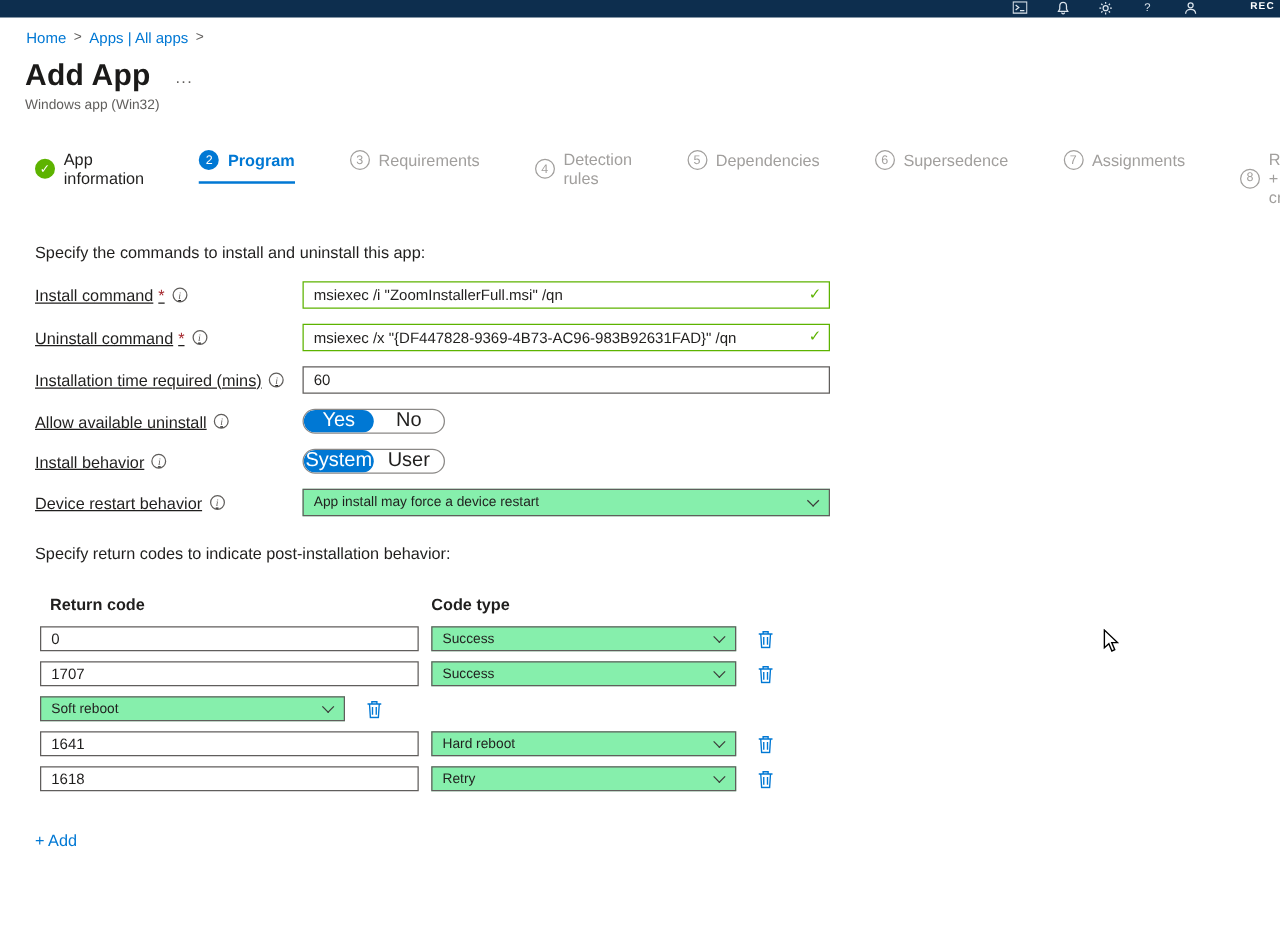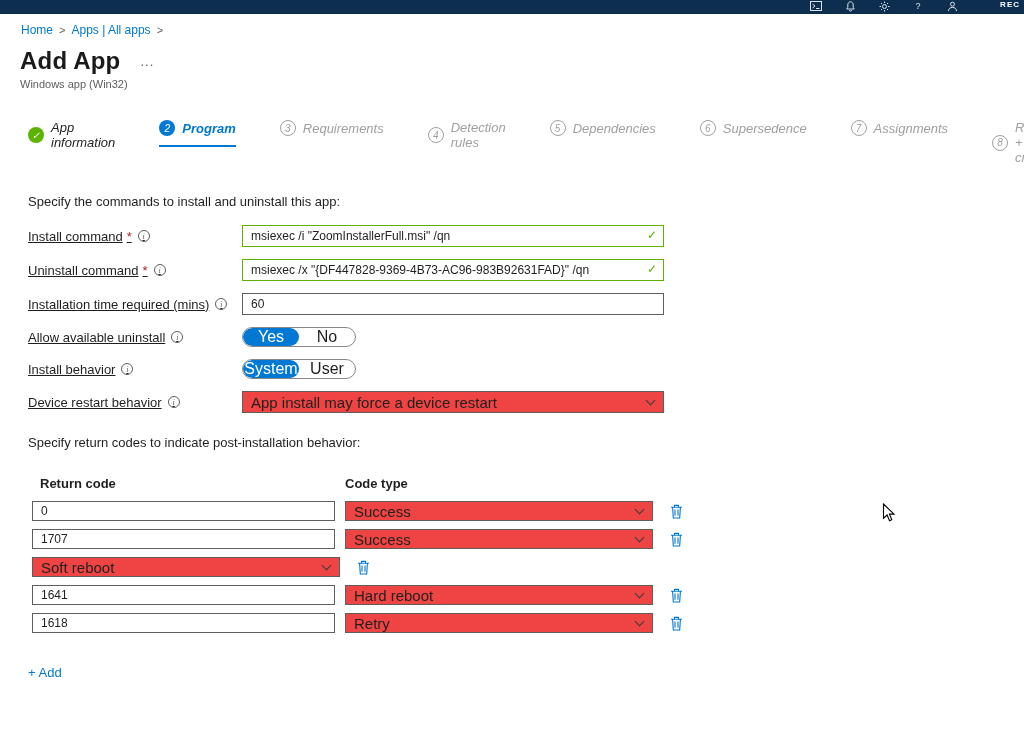--- a/index.html
+++ b/index.html
@@ -33,21 +33,21 @@
   .breadcrumb { margin:9px 0 0 21px; font-size:12px; display:flex; align-items:center; gap:6px; }
   .crumb { color:#0078d4; text-decoration:none; cursor:pointer; }
   .sep { color:#605e5c; font-size:11px; }
 
   .title-row { margin:10px 0 0 20px; display:flex; align-items:center; gap:20px; }
   .page-title { font-size:24px; font-weight:700; color:#1b1a19; letter-spacing:0.2px; }
   .more { color:#605e5c; font-size:13px; letter-spacing:1px; cursor:pointer; }
   .subtitle { margin:3px 0 0 20px; font-size:11px; color:#605e5c; }
 
   
-  .steps { margin:30px 0 0 28px; display:flex; gap:44px; align-items:flex-start;font-style:italic; }
+  .steps { margin:30px 0 0 28px; display:flex; gap:44px; align-items:flex-start; }
   .step { display:flex; align-items:center; gap:7px; padding-bottom:9px; cursor:pointer; }
   .step.active { border-bottom:2px solid #0078d4; }
   .bubble {
     width:16px; height:16px; border-radius:50%;
     display:inline-flex; align-items:center; justify-content:center;
     font-size:10px; flex:0 0 auto;
   }
   .bubble.complete { background:#5db300; color:#fff; }
   .bubble.complete::after { content:"✓"; font-size:10px; }
   .bubble.active { background:#0078d4; color:#fff; }
@@ -89,43 +89,43 @@
   .toggle {
     width:114px; height:20px;
     border:1px solid #8a8886; border-radius:10px;
     display:flex; overflow:hidden; font-size:16px;
   }
   .opt { flex:1; display:flex; align-items:center; justify-content:center; color:#201f1e; cursor:pointer; border-radius:10px; }
   .opt.sel { background:#0078d4; color:#fff; }
 
   .dropdown {
     width:422px; height:22px;
-    border:1px solid #605e5c; background:#ef4444;
+    border:1px solid #605e5c; background:#86efac;
     display:flex; align-items:center; justify-content:space-between;
-    padding:0 9px 0 8px; font-size:15px; color:#201f1e; cursor:pointer;
+    padding:0 9px 0 8px; font-size:11px; color:#201f1e; cursor:pointer;
   }
   .chev {
     width:7px; height:7px;
     border-right:1.2px solid #3b3a39; border-bottom:1.2px solid #3b3a39;
     transform:rotate(45deg); margin-top:-4px; flex:0 0 auto;
   }
 
   
   .rc-intro { margin-top:22px; font-size:13px; }
   .rc-headers { margin:26px 0 0 12px; display:flex; font-size:13px; font-weight:700; }
   .rc-headers .h-code { width:305px; }
   .rc-rows { margin-left:4px; }
   .rcrow { display:flex; align-items:center; margin-top:8px; gap:10px; }
   .rcrow:first-child { margin-top:10px; }
   .rc-input {
     width:303px; height:20px;
     border:1px solid #605e5c; font-family:"Liberation Sans", sans-serif;
     font-size:12px; color:#201f1e; padding:0 8px; outline:none;
   }
-  .rc-drop { width:308px; height:20px; }
+  .rc-drop { width:244px; height:20px; }
   .trash { width:18px; height:18px; display:inline-flex; align-items:center; justify-content:center; cursor:pointer; margin-left:4px; }
   .add-link { display:inline-block; margin:32px 0 0 28px; color:#0078d4; font-size:13px; text-decoration:none; cursor:pointer; }
 
   
   .cursor { position:absolute; left:882px; top:503px; pointer-events:none; }
 </style>
 </head>
 <body>
 
 

